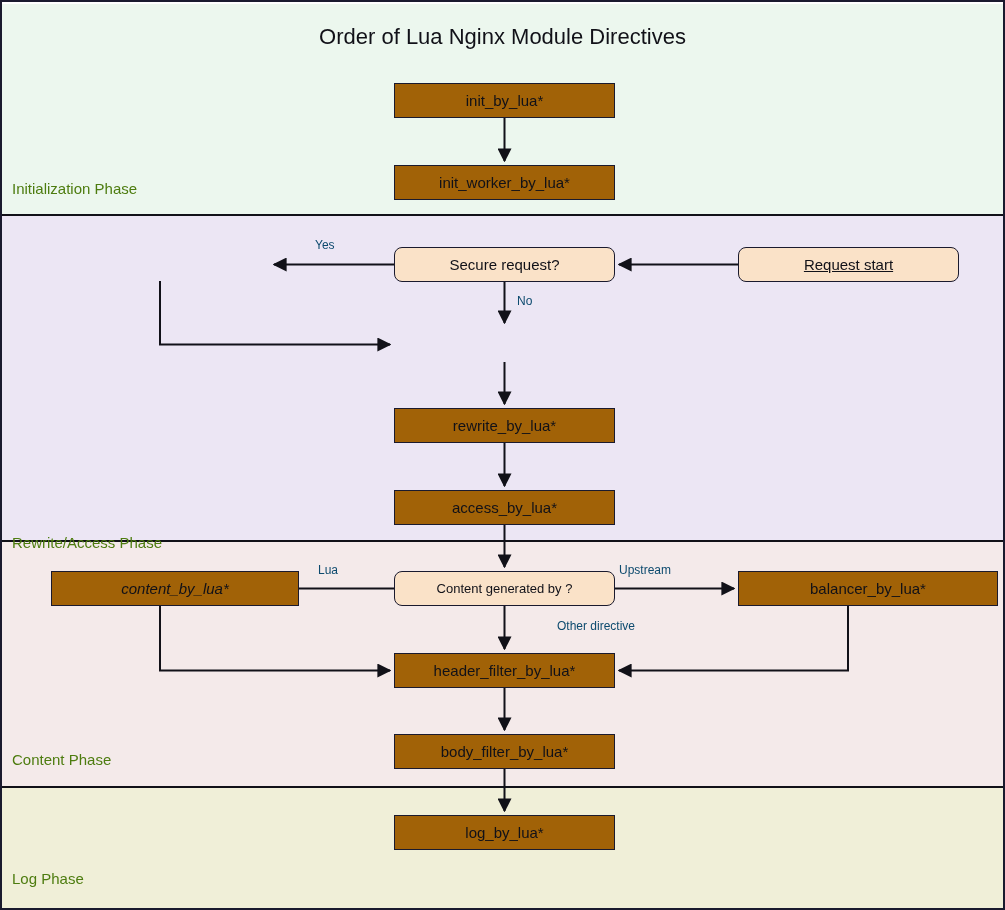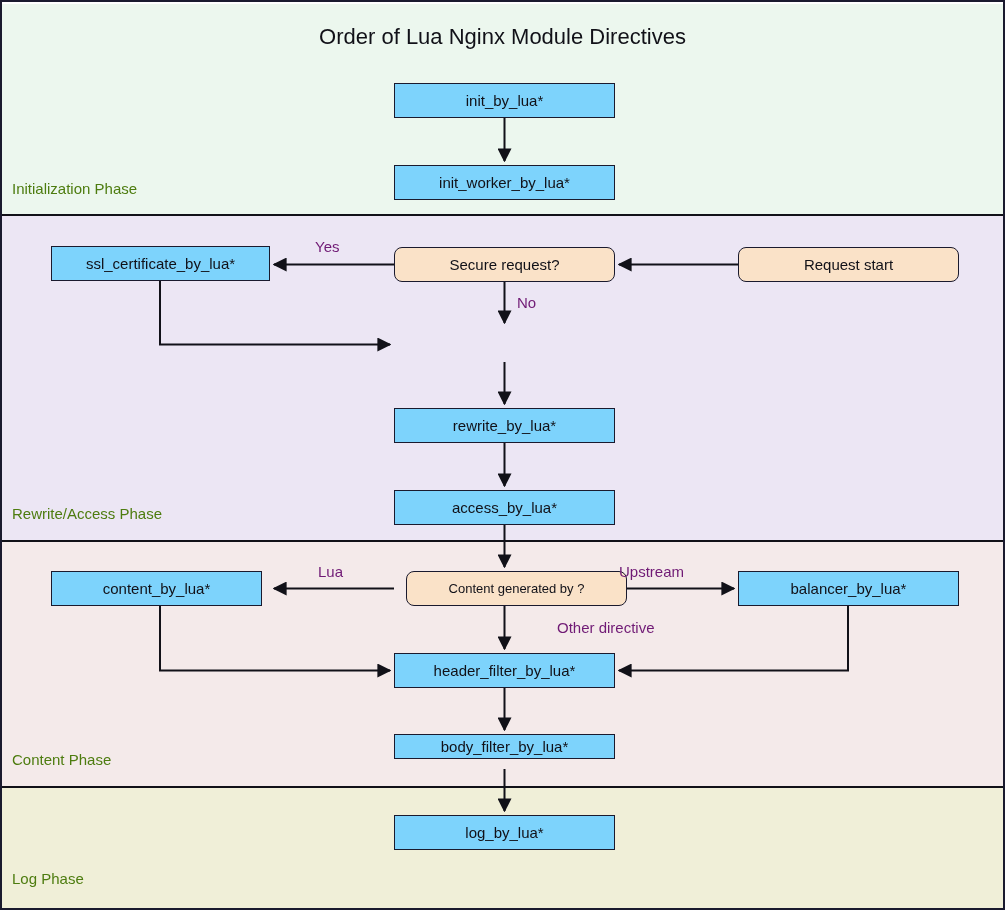--- a/index.html
+++ b/index.html
@@ -22,27 +22,27 @@
   .title{
     position:absolute;left:0;width:1001px;text-align:center;
     font-size:22px;color:#111118;white-space:nowrap;
   }
   .node{
     position:absolute;box-sizing:border-box;
     border:1.6px solid #1a1a2e;
     display:flex;align-items:center;justify-content:center;
     color:#111118;font-size:15px;white-space:nowrap;
   }
-  .node.proc{background:#7dd3fc;border-radius:0;}
+  .node.proc{background:#a16207;border-radius:0;}
   .node.decision{background:#fae2c8;border-radius:8px;}
   .node.small{font-size:13px;}
   svg.edges{position:absolute;left:0;top:0;width:1001px;height:906px;pointer-events:none;}
   .edge{stroke:#111118;stroke-width:2;fill:none;}
   .edge-label{
-    position:absolute;color:#701a75;font-size:15px;white-space:nowrap;
+    position:absolute;color:#0c4a6e;font-size:12px;white-space:nowrap;
   }
 </style>
 </head>
 <body>
 
 <div id="canvas">
 
   <div class="band band-init" style="top:2px;height:212px;"></div>
   <div class="band band-rewrite" style="top:214px;height:326px;"></div>
   <div class="band band-content" style="top:540px;height:246px;"></div>
@@ -93,69 +93,66 @@
   </svg>
 
   <div class="node proc" style="left:392px;top:81px;width:221px;height:35px;">
     <span>init_by_lua*</span>
   </div>
 
   <div class="node proc" style="left:392px;top:163px;width:221px;height:35px;">
     <span>init_worker_by_lua*</span>
   </div>
 
-  <div class="node decision" style="left:736px;top:245px;width:221px;height:35px;">
+  <div class="node decision" style="left:736px;top:245px;width:221px;height:35px;text-decoration:underline;">
     <span>Request start</span>
   </div>
 
   <div class="node decision" style="left:392px;top:245px;width:221px;height:35px;border-radius:8px;">
     <span>Secure request?</span>
   </div>
 
-  <div class="node proc" style="left:49px;top:244px;width:219px;height:35px;">
-    <span>ssl_certificate_by_lua*</span>
-  </div>
 
 
   <div class="node proc" style="left:392px;top:406px;width:221px;height:35px;">
     <span>rewrite_by_lua*</span>
   </div>
 
   <div class="node proc" style="left:392px;top:488px;width:221px;height:35px;">
     <span>access_by_lua*</span>
   </div>
 
-  <div class="node decision small" style="left:392px;top:569px;width:221px;height:35px;margin-left:12px;">
+  <div class="node decision small" style="left:392px;top:569px;width:221px;height:35px;">
     <span>Content generated by ?</span>
   </div>
 
-  <div class="node proc" style="left:49px;top:569px;width:211px;height:35px;">
+  <div class="node proc" style="left:49px;top:569px;width:248px;height:35px;font-style:italic;">
     <span>content_by_lua*</span>
   </div>
 
-  <div class="node proc" style="left:736px;top:569px;width:221px;height:35px;text-align:center;">
+  <div class="node proc" style="left:736px;top:569px;width:260px;height:35px;text-align:center;">
     <span>balancer_by_lua*</span>
   </div>
 
   <div class="node proc" style="left:392px;top:651px;width:221px;height:35px;">
     <span>header_filter_by_lua*</span>
   </div>
 
-  <div class="node proc" style="left:392px;top:732px;width:221px;height:25px;">
+  <div class="node proc" style="left:392px;top:732px;width:221px;height:35px;">
     <span>body_filter_by_lua*</span>
   </div>
 
   <div class="node proc" style="left:392px;top:813px;width:221px;height:35px;">
     <span>log_by_lua*</span>
   </div>
 
   <div class="edge-label" style="left:313px;top:236px;">Yes</div>
   <div class="edge-label" style="left:515px;top:292px;">No</div>
   <div class="edge-label" style="left:316px;top:561px;">Lua</div>
   <div class="edge-label" style="left:617px;top:561px;">Upstream</div>
   <div class="edge-label" style="left:531px;top:617px;margin-left:24px;">Other directive</div>
 
   <div class="phase-label" style="left:10px;top:178px;">Initialization Phase</div>
-  <div class="phase-label" style="left:10px;top:503px;">Rewrite/Access Phase</div>
+  <div class="phase-label" style="left:10px;top:532px;">Rewrite/Access Phase</div>
   <div class="phase-label" style="left:10px;top:749px;">Content Phase</div>
   <div class="phase-label" style="left:10px;top:868px;">Log Phase</div>
 
 </div>
 
 </body></html>

